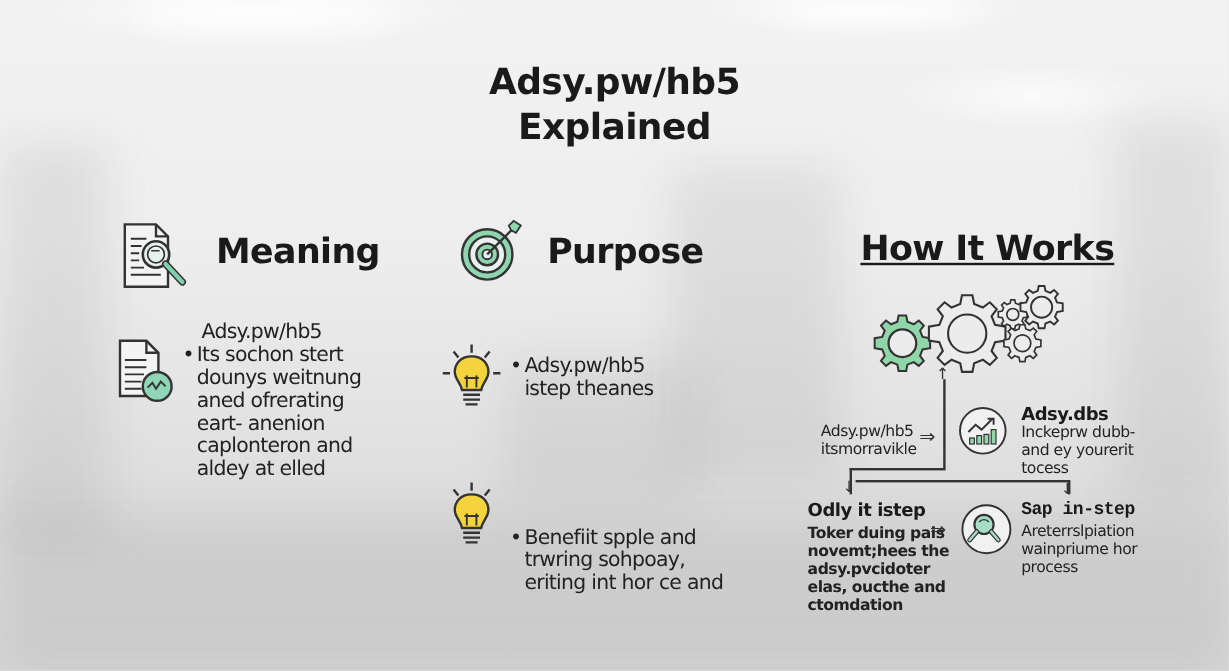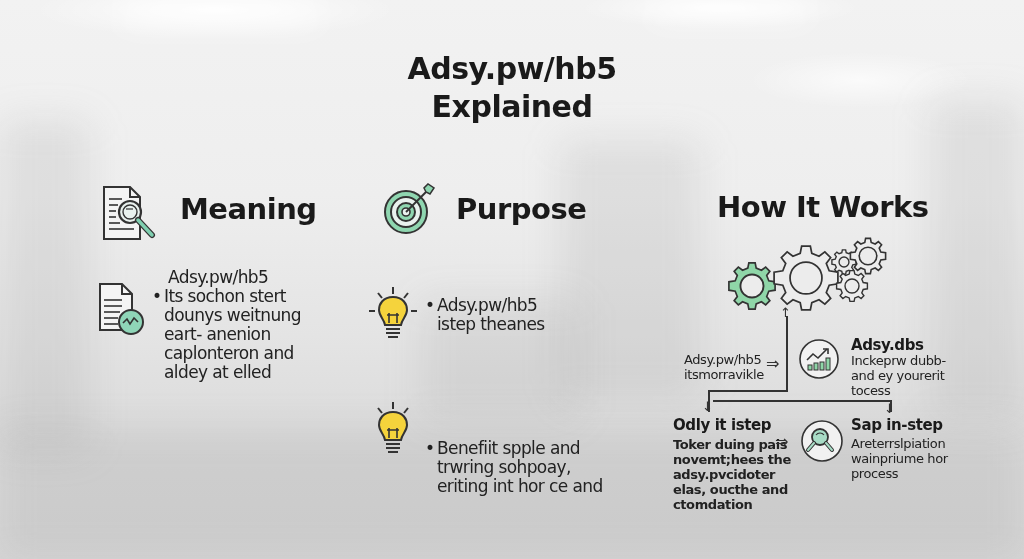--- a/index.html
+++ b/index.html
@@ -82,20 +82,21 @@
     <line x1="6" y1="36" x2="20" y2="36" stroke="#333" stroke-width="1.6"></line>
     <line x1="6" y1="42" x2="20" y2="42" stroke="#333" stroke-width="1.6"></line>
     <circle cx="33" cy="40" r="12" fill="#8fd6b8" stroke="#333" stroke-width="2"></circle>
     <path d="M25 41 L29 37 L32 42 L36 36 L40 40" fill="none" stroke="#333" stroke-width="1.6"></path>
   </svg>
 </div>
 <div class="body-text" style="left:168px;top:268px;">Adsy.pw/hb5</div>
 <div class="body-text bullet" style="left:164px;top:287px;">
   <div>Its sochon stert</div>
   <div>dounys weitnung</div>
+  <div>aned ofrerating</div>
   <div>eart- anenion</div>
   <div>caplonteron and</div>
   <div>aldey at elled</div>
 </div>
 
 <div class="icon" style="left:382px;top:182px;">
   <svg width="56" height="56" viewBox="0 0 56 56">
     <circle cx="24" cy="30" r="21" fill="#8fd6b0" stroke="#333" stroke-width="2"></circle>
     <circle cx="24" cy="30" r="15" fill="#e9f1ee" stroke="#333" stroke-width="2"></circle>
     <circle cx="24" cy="30" r="9" fill="#8fd6b0" stroke="#333" stroke-width="2"></circle>
@@ -136,21 +137,21 @@
     <line x1="19" y1="48" x2="33" y2="48" stroke="#333" stroke-width="2"></line>
     <line x1="21" y1="52" x2="31" y2="52" stroke="#333" stroke-width="2"></line>
   </svg>
 </div>
 <div class="body-text bullet" style="left:437px;top:404px;margin-top:35px;">
   <div>Benefiit spple and</div>
   <div>trwring sohpoay,</div>
   <div>eriting int hor ce and</div>
 </div>
 
-<div class="heading" style="left:717px;top:190px;">How It Works</div>
+<div class="heading" style="left:717px;top:190px;text-decoration:underline;">How It Works</div>
 
 <div class="icon" style="left:726px;top:234px;">
   <svg width="162" height="80" viewBox="0 0 162 80">
     <defs>
       <g id="gearShape">
         <path d="M-3 -22 H3 L4 -17 L9 -15 L13 -18 L17 -14 L14 -10 L16 -5 L22 -4 V4 L16 5 L14 10 L17 14 L13 18 L9 15 L4 17 L3 22 H-3 L-4 17 L-9 15 L-13 18 L-17 14 L-14 10 L-16 5 L-22 4 V-4 L-16 -5 L-14 -10 L-17 -14 L-13 -18 L-9 -15 L-4 -17 Z"></path>
       </g>
     </defs>
     <g transform="translate(26,52) scale(1.05)">
       <use href="#gearShape" fill="#8fd6a8" stroke="#333" stroke-width="1.6"></use>
@@ -222,18 +223,18 @@
   <svg width="44" height="46" viewBox="0 0 44 46">
     <circle cx="22" cy="23" r="20" fill="#f1f1f1" stroke="#333" stroke-width="1.6"></circle>
     <circle cx="20" cy="19" r="8" fill="#a8dcc6" stroke="#333" stroke-width="1.8"></circle>
     <path d="M16 17 A5 5 0 0 1 24 17" fill="none" stroke="#333" stroke-width="1.2"></path>
     <line x1="14" y1="25" x2="8" y2="32" stroke="#333" stroke-width="4" stroke-linecap="round"></line>
     <line x1="14" y1="25" x2="8" y2="32" stroke="#a8dcc6" stroke-width="2" stroke-linecap="round"></line>
     <line x1="26" y1="25" x2="32" y2="32" stroke="#333" stroke-width="4" stroke-linecap="round"></line>
     <line x1="26" y1="25" x2="32" y2="32" stroke="#a8dcc6" stroke-width="2" stroke-linecap="round"></line>
   </svg>
 </div>
-<div class="small-title" style="left:851px;top:416px;">Sap in-step</div>
+<div class="small-title" style="left:851px;top:416px;font-family:Liberation Mono, monospace;">Sap in-step</div>
 <div class="small-text" style="left:851px;top:436px;">
   <div>Areterrslpiation</div>
   <div>wainpriume hor</div>
   <div>process</div>
 </div>
 
 </body></html>

